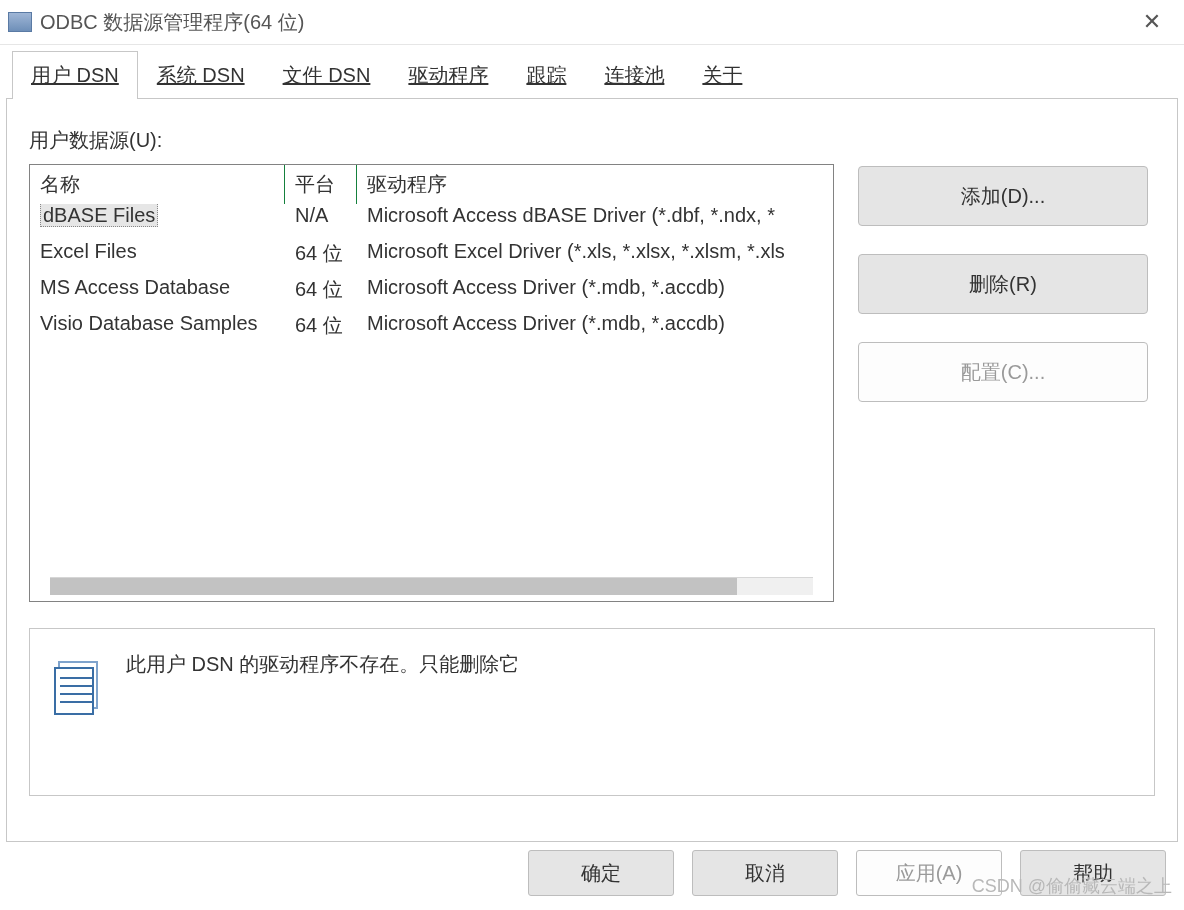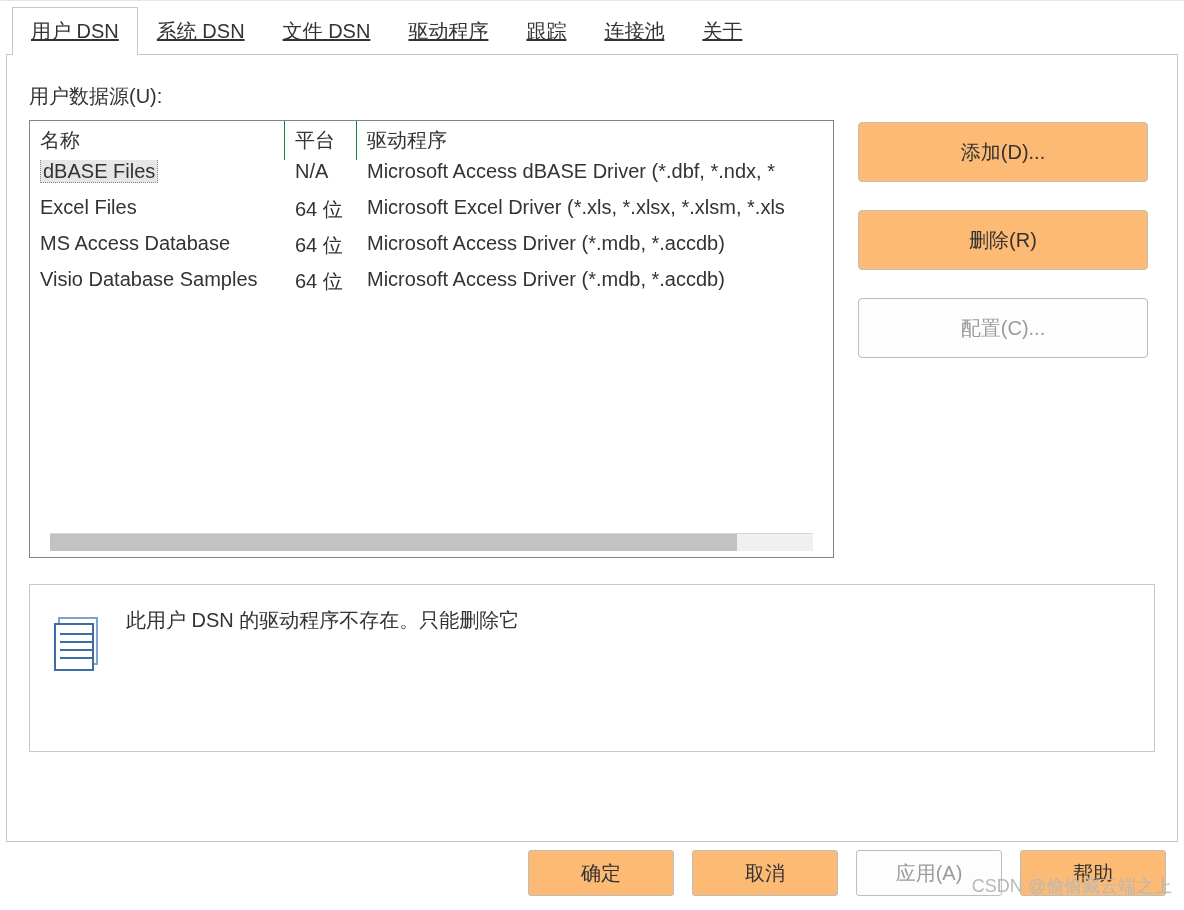--- a/index.html
+++ b/index.html
@@ -145,21 +145,21 @@
   
   .actions {
     flex:1;
     display:flex; flex-direction:column; gap:28px;
     padding-top:2px;
     max-width: 290px;
   }
   .btn {
     height:60px;
     border:1px solid #bdbdbd;
-    background:#fdba74;
+    background:#e5e5e5;
     color:#333;
     font: inherit;
     cursor:pointer;
     border-radius:4px;
   }
   .btn:disabled {
     color:#9a9a9a;
     cursor:default;
     background:#fdfdfd;
   }
@@ -201,20 +201,25 @@
     position:fixed; right:12px; bottom:12px;
     color:#b8b8b8; font-size:18px;
     pointer-events:none;
   }
 </style>
 </head>
 <body>
 
 <div class="window">
 
+  <div class="titlebar">
+    <div class="app-icon"></div>
+    <div class="title-text">ODBC 数据源管理程序(64 位)</div>
+    <div class="close">✕</div>
+  </div>
   <hr class="sep">
 
   <div class="body">
 
     <div class="tabs">
       <div class="tab active"><span>用户 DSN</span></div>
       <div class="tab"><span>系统 DSN</span></div>
       <div class="tab"><span>文件 DSN</span></div>
       <div class="tab"><span>驱动程序</span></div>
       <div class="tab"><span>跟踪</span></div>

